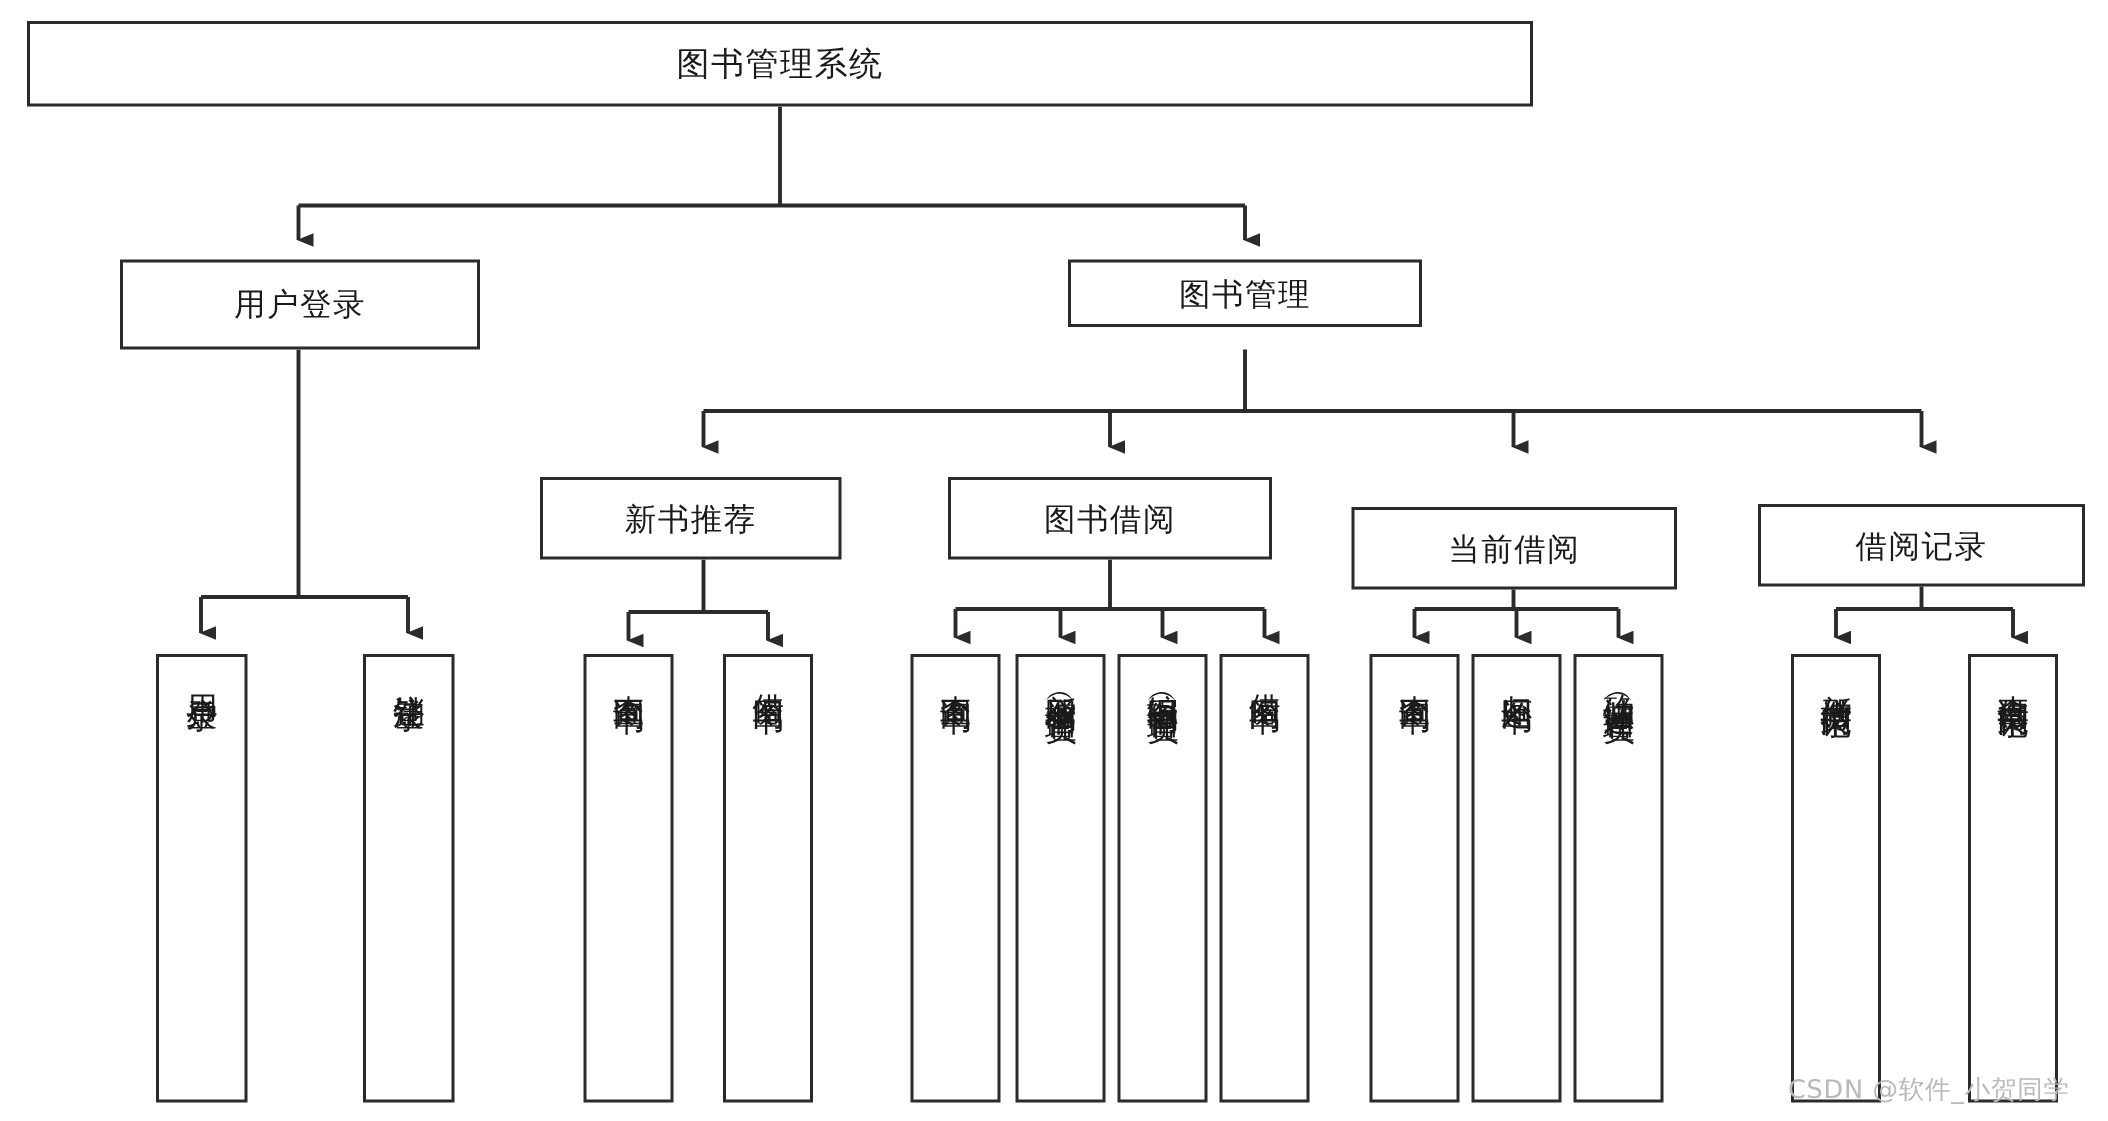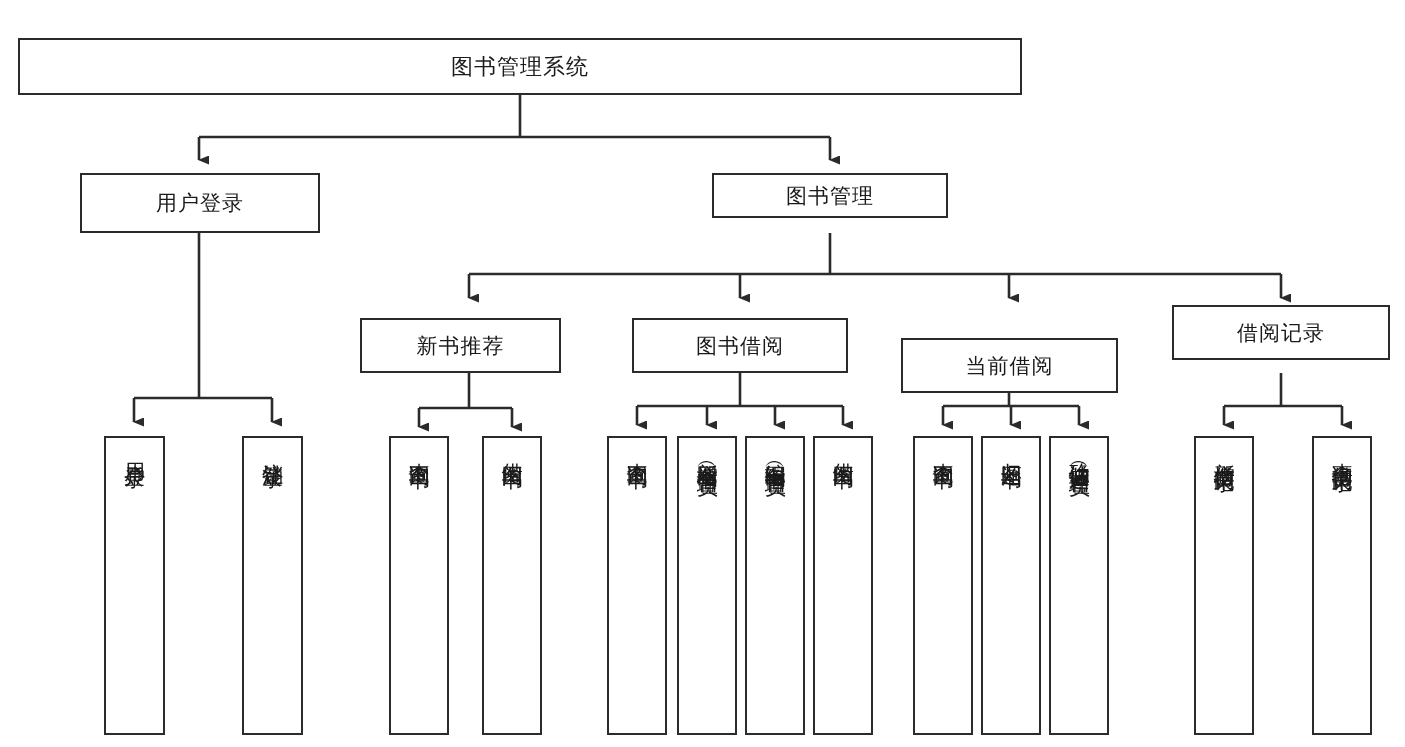--- a/index.html
+++ b/index.html
@@ -36,21 +36,20 @@
     justify-content: center;
     color: #1a1a1a;
   }
   .node-h {
     font-size: 21px;
     letter-spacing: 1px;
     white-space: nowrap;
   }
   .node-root {
     font-size: 22px;
-    margin-top: 24px;
   }
   .node-v {
     padding: 8px 0;
     align-items: flex-start;
   }
   .node-v .vlabel {
     writing-mode: vertical-rl;
     text-orientation: upright;
     font-size: 21px;
     line-height: 1.06;
@@ -135,21 +134,21 @@
 
   <div class="node node-h" style="left:360px; top:318px; width:201px; height:55px;">
     <span>新书推荐</span>
   </div>
   <div class="node node-h" style="left:632px; top:318px; width:216px; height:55px;">
     <span>图书借阅</span>
   </div>
   <div class="node node-h" style="left:901px; top:318px; width:217px; height:55px;margin-top:20px;">
     <span>当前借阅</span>
   </div>
-  <div class="node node-h" style="left:1172px; top:305px; width:218px; height:55px;">
+  <div class="node node-h" style="left:1172px; top:336px; width:218px; height:55px;">
     <span>借阅记录</span>
   </div>
 
   <div class="node node-v" style="left:104px; top:436px; width:61px; height:299px;">
     <span class="vlabel">用户登录</span>
   </div>
   <div class="node node-v" style="left:242px; top:436px; width:61px; height:299px;">
     <span class="vlabel">注销登录</span>
   </div>
 
@@ -183,14 +182,15 @@
     <span class="vlabel">确认归还（管理员）</span>
   </div>
 
   <div class="node node-v" style="left:1194px; top:436px; width:60px; height:299px;">
     <span class="vlabel">新增借阅记录</span>
   </div>
   <div class="node node-v" style="left:1312px; top:436px; width:60px; height:299px;">
     <span class="vlabel">查询借阅记录</span>
   </div>
 
+  <div class="watermark" style="left:1192px; top:715px;">CSDN @软件_小贺同学</div>
 
 </div>
 
 </body></html>

